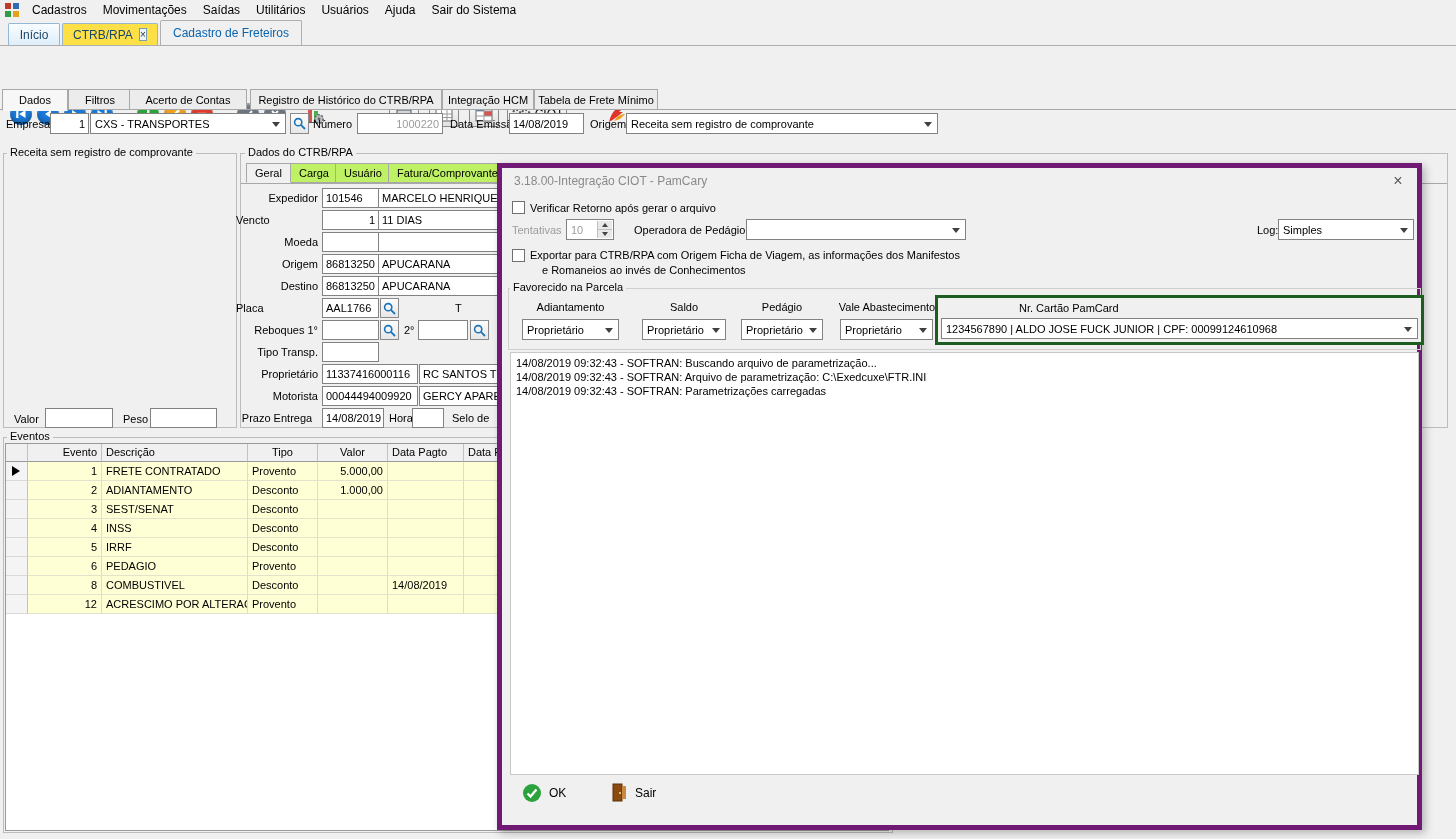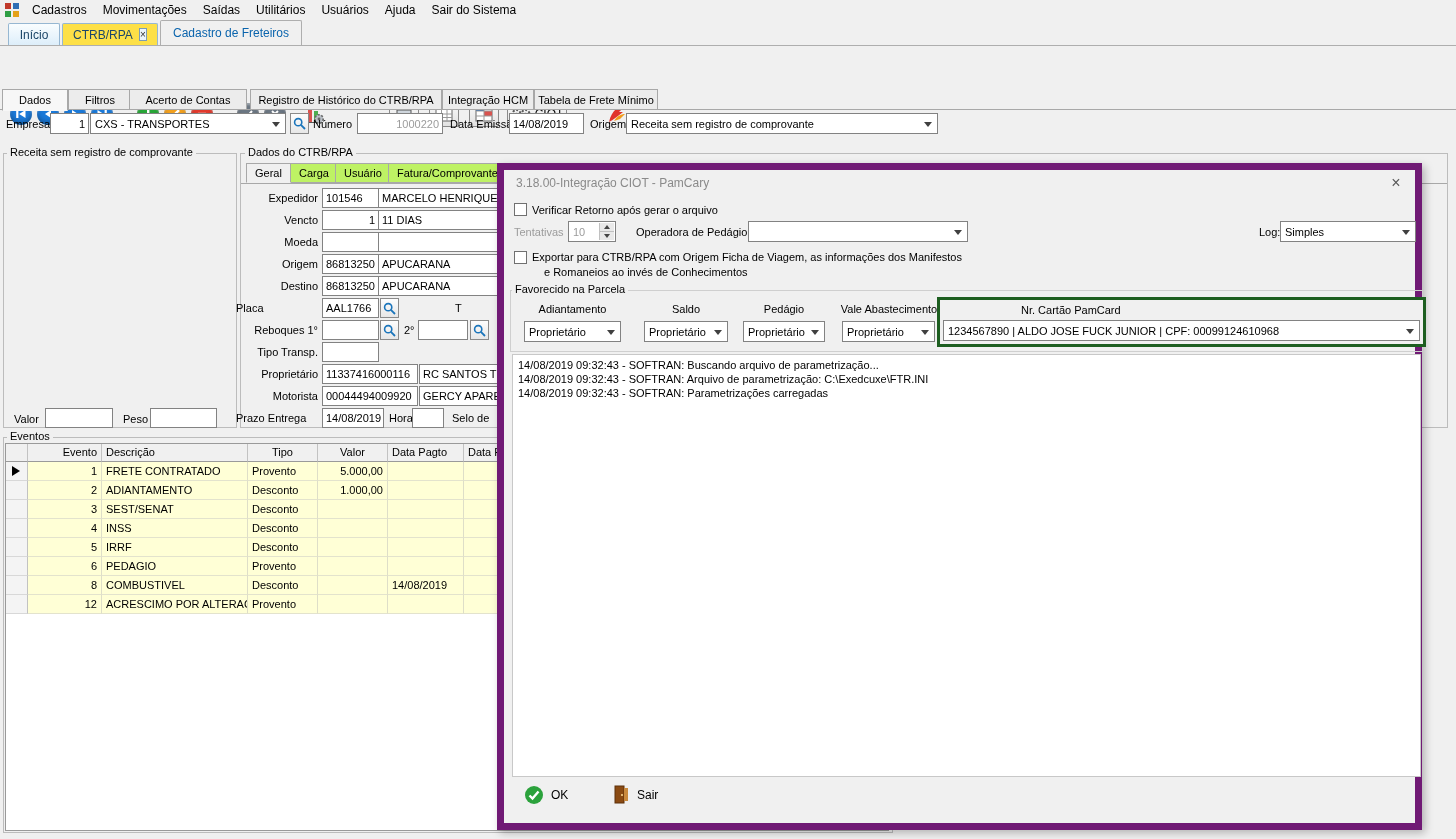--- a/index.html
+++ b/index.html
@@ -44,21 +44,21 @@
 .grid{position:absolute;background:#fff;border:1px solid #9a9a9a;overflow:hidden}
 .ghead{display:flex;height:18px}
 .gh{background:#f0f0f0;border-right:1px solid #c2c2c2;border-bottom:1px solid #9a9a9a;font-size:11px;line-height:17px;padding:0 4px;overflow:hidden;white-space:nowrap;flex:none}
 .grow{display:flex;height:19px}
 .gc{border-right:1px solid #dedec8;border-bottom:1px solid #e3e3cd;background:#ffffd6;font-size:11px;line-height:18px;padding:0 4px;overflow:hidden;white-space:nowrap;flex:none}
 .gc.ind{background:#f4f4f4;border-right:1px solid #c2c2c2;border-bottom:1px solid #d8d8d8;position:relative;padding:0}
 .gc.num{text-align:right}
 .tri{position:absolute;left:6px;top:4px;width:0;height:0;border-left:8px solid #000;border-top:5px solid transparent;border-bottom:5px solid transparent}
 .w-ind{width:22px}.w-ev{width:74px}.w-desc{width:146px}.w-tipo{width:70px}.w-val{width:70px}.w-dp{width:76px}.w-dr{width:80px}
 
-.dialog{position:absolute;left:497px;top:163px;width:925px;height:667px;background:#f0f0f0;border:7px solid #701a75;box-shadow:3px 3px 8px rgba(0,0,0,.25);z-index:10}
+.dialog{position:absolute;left:497px;top:163px;width:925px;height:667px;background:#f0f0f0;border:5px solid #701a75;box-shadow:3px 3px 8px rgba(0,0,0,.25);z-index:10}
 .dtitle{position:absolute;left:12px;top:6px;color:#8a8a8a;font-size:12px;white-space:nowrap}
 .dclose{position:absolute;right:10px;top:4px;font-size:16px;color:#5a5a5a;width:18px;height:18px;text-align:center;line-height:17px}
 .cb{position:absolute;width:13px;height:13px;background:#fff;border:1px solid #707070}
 .dlbl{position:absolute;white-space:nowrap;font-size:11px;line-height:14px}
 .dlbl.dim{color:#9c9c9c}
 .dlbl.ctr{text-align:center}
 .memo{position:absolute;background:#fff;border:1px solid #c8c8c8;font-size:11px;padding:3px 5px;line-height:14px;overflow:hidden}
 .green-frame{position:absolute;border:3px solid #1d5e20;background:#f0f0f0}
 .spin{position:absolute;height:21px;background:#fff;border:1px solid #828282;font-size:11px;display:flex;align-items:center;padding:0 20px 0 4px;color:#9c9c9c}
 .spinbtns{position:absolute;right:1px;top:1px;width:15px;height:17px;display:flex;flex-direction:column}
@@ -256,21 +256,21 @@
   <div class="tabline" style="left:241px;top:183px;width:1206px"></div>
   <div class="itab active" style="left:246px;top:163px">Geral</div>
   <div class="itab" style="left:290px;top:163px">Carga</div>
   <div class="itab" style="left:335px;top:163px">Usuário</div>
   <div class="itab" style="left:388px;top:163px">Fatura/Comprovante</div>
 
   <div class="lbl" style="left:236px;top:191px;width:82px;text-align:right">Expedidor</div>
   <div class="inp h20" style="left:322px;top:188px;width:57px">101546</div>
   <div class="inp h20" style="left:378px;top:188px;width:230px">MARCELO HENRIQUE MA</div>
 
-  <div class="lbl" style="left:236px;top:213px;width:82px;text-align:right">Vencto</div>
+  <div class="lbl" style="left:236px;top:213px;width:82px;">Vencto</div>
   <div class="inp h20 r" style="left:322px;top:210px;width:57px">1</div>
   <div class="inp h20" style="left:378px;top:210px;width:230px">11 DIAS</div>
 
   <div class="lbl" style="left:236px;top:235px;width:82px;text-align:right">Moeda</div>
   <div class="inp h20" style="left:322px;top:232px;width:57px"></div>
   <div class="inp h20" style="left:378px;top:232px;width:230px"></div>
 
   <div class="lbl" style="left:236px;top:257px;width:82px;text-align:right">Origem</div>
   <div class="inp h20" style="left:322px;top:254px;width:57px">86813250</div>
   <div class="inp h20" style="left:378px;top:254px;width:230px">APUCARANA</div>
@@ -310,21 +310,21 @@
   <div class="inp h20" style="left:322px;top:342px;width:57px"></div>
 
   <div class="lbl" style="left:236px;top:367px;width:82px;text-align:right">Proprietário</div>
   <div class="inp h20" style="left:322px;top:364px;width:96px">11337416000116</div>
   <div class="inp h20" style="left:419px;top:364px;width:200px">RC SANTOS TR</div>
 
   <div class="lbl" style="left:236px;top:389px;width:82px;text-align:right">Motorista</div>
   <div class="inp h20" style="left:322px;top:386px;width:96px">00044494009920</div>
   <div class="inp h20" style="left:419px;top:386px;width:200px">GERCY APAREC</div>
 
-  <div class="lbl" style="left:236px;top:411px;width:82px;text-align:left">Prazo Entrega</div>
+  <div class="lbl" style="left:236px;top:411px;width:82px;text-align:center">Prazo Entrega</div>
   <div class="inp h20" style="left:322px;top:408px;width:62px">14/08/2019</div>
   <div class="lbl" style="left:389px;top:411px">Hora</div>
   <div class="inp h20" style="left:412px;top:408px;width:32px"></div>
   <div class="lbl" style="left:452px;top:411px">Selo de</div>
 
   <div class="gbox" style="left:3px;top:437px;width:890px;height:396px"></div>
   <div class="gcap" style="left:7px;top:430px">Eventos</div>
   <div class="grid" style="left:5px;top:443px;width:884px;height:388px">
     <div class="ghead">
       <div class="gh w-ind"></div>

